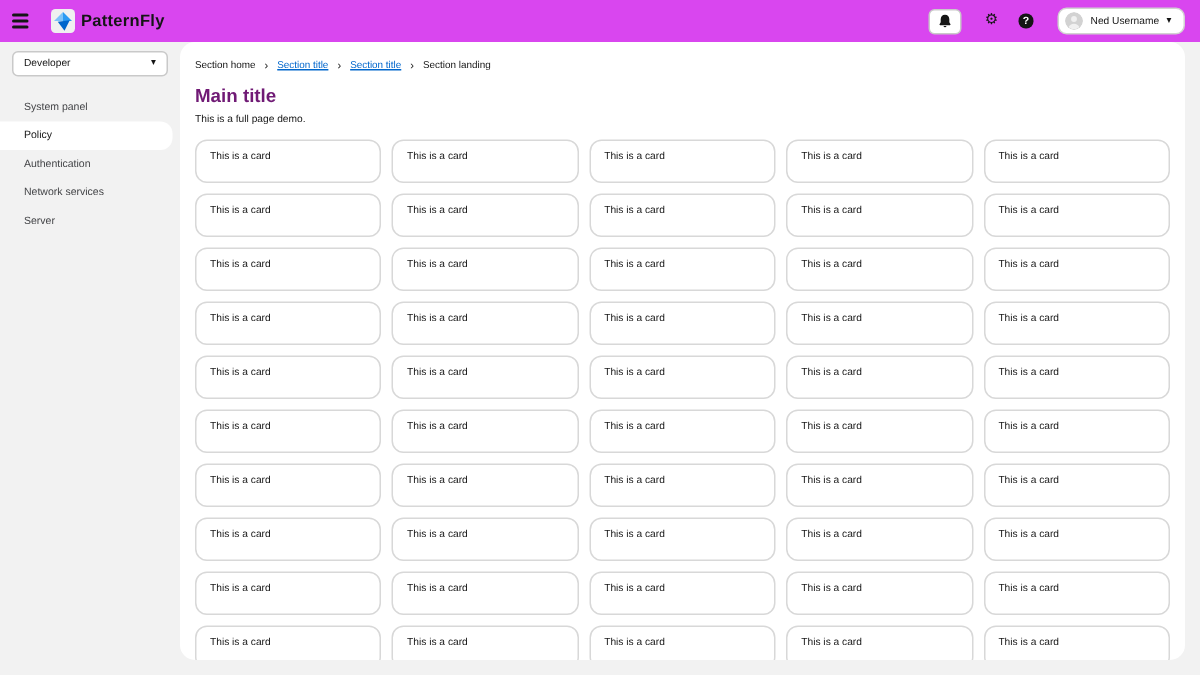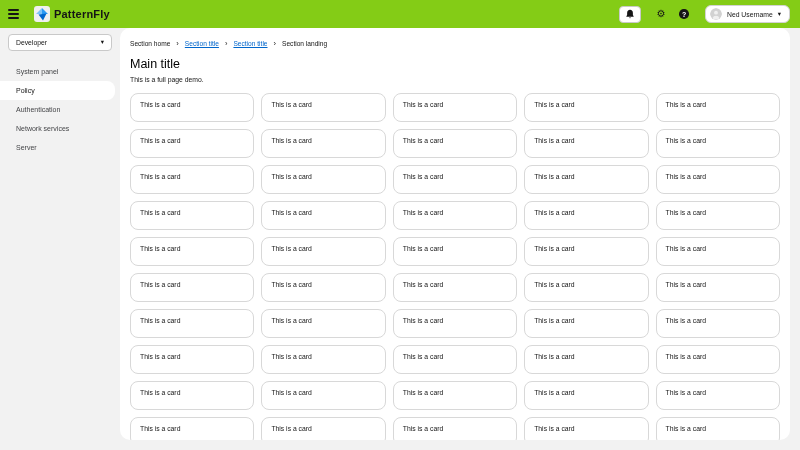--- a/index.html
+++ b/index.html
@@ -7,21 +7,21 @@
   body {
     width: 800px; height: 450px;
     font-family: "Liberation Sans", sans-serif;
     background: #f2f2f2;
     overflow: hidden;
     color: #151515;
   }
 
   
   .masthead {
-    height: 28px; background: #84cc16;
+    height: 28px; background: #d946ef;
     display: flex; align-items: center;
     padding: 0 10px 0 8px;
   }
   .hamburger-btn {
     background: none; border: none; padding: 0;
     width: 15px; height: 14px;
     display: flex; flex-direction: column; justify-content: center; gap: 2px;
     cursor: pointer; margin-right: 11px;
   }
   .hamburger-btn i { display: block; height: 1.7px; width: 11px; background: #151515; border-radius: 1px; }
@@ -79,21 +79,21 @@
   .panel {
     background: #ffffff; border-radius: 10px; height: 100%;
     padding: 12px 10px 4px 10px; overflow: hidden;
   }
 
   .breadcrumb { display: flex; align-items: center; gap: 6px; font-size: 6.6px; }
   .bc-item { color: #151515; text-decoration: none; }
   .bc-item.link { color: #0066cc; text-decoration: underline; cursor: pointer; }
   .bc-sep { font-size: 7.5px; line-height: 1; color: #151515; }
 
-  .page-title { font-size: 12.5px; font-weight: 400; margin: 9px 0 0 0; color: #000000; }
+  .page-title { font-size: 12.5px; font-weight: 700; margin: 9px 0 0 0; color: #701a75; }
   .page-desc { font-size: 6.8px; margin-top: 5px; color: #151515; }
 
   .card-grid {
     margin-top: 10px;
     display: grid; grid-template-columns: repeat(5, 1fr);
     gap: 7px;
   }
   .card {
     background: #fff; border: 1px solid #d8d8d8; border-radius: 8px;
     height: 29px; padding: 7px 9px;

